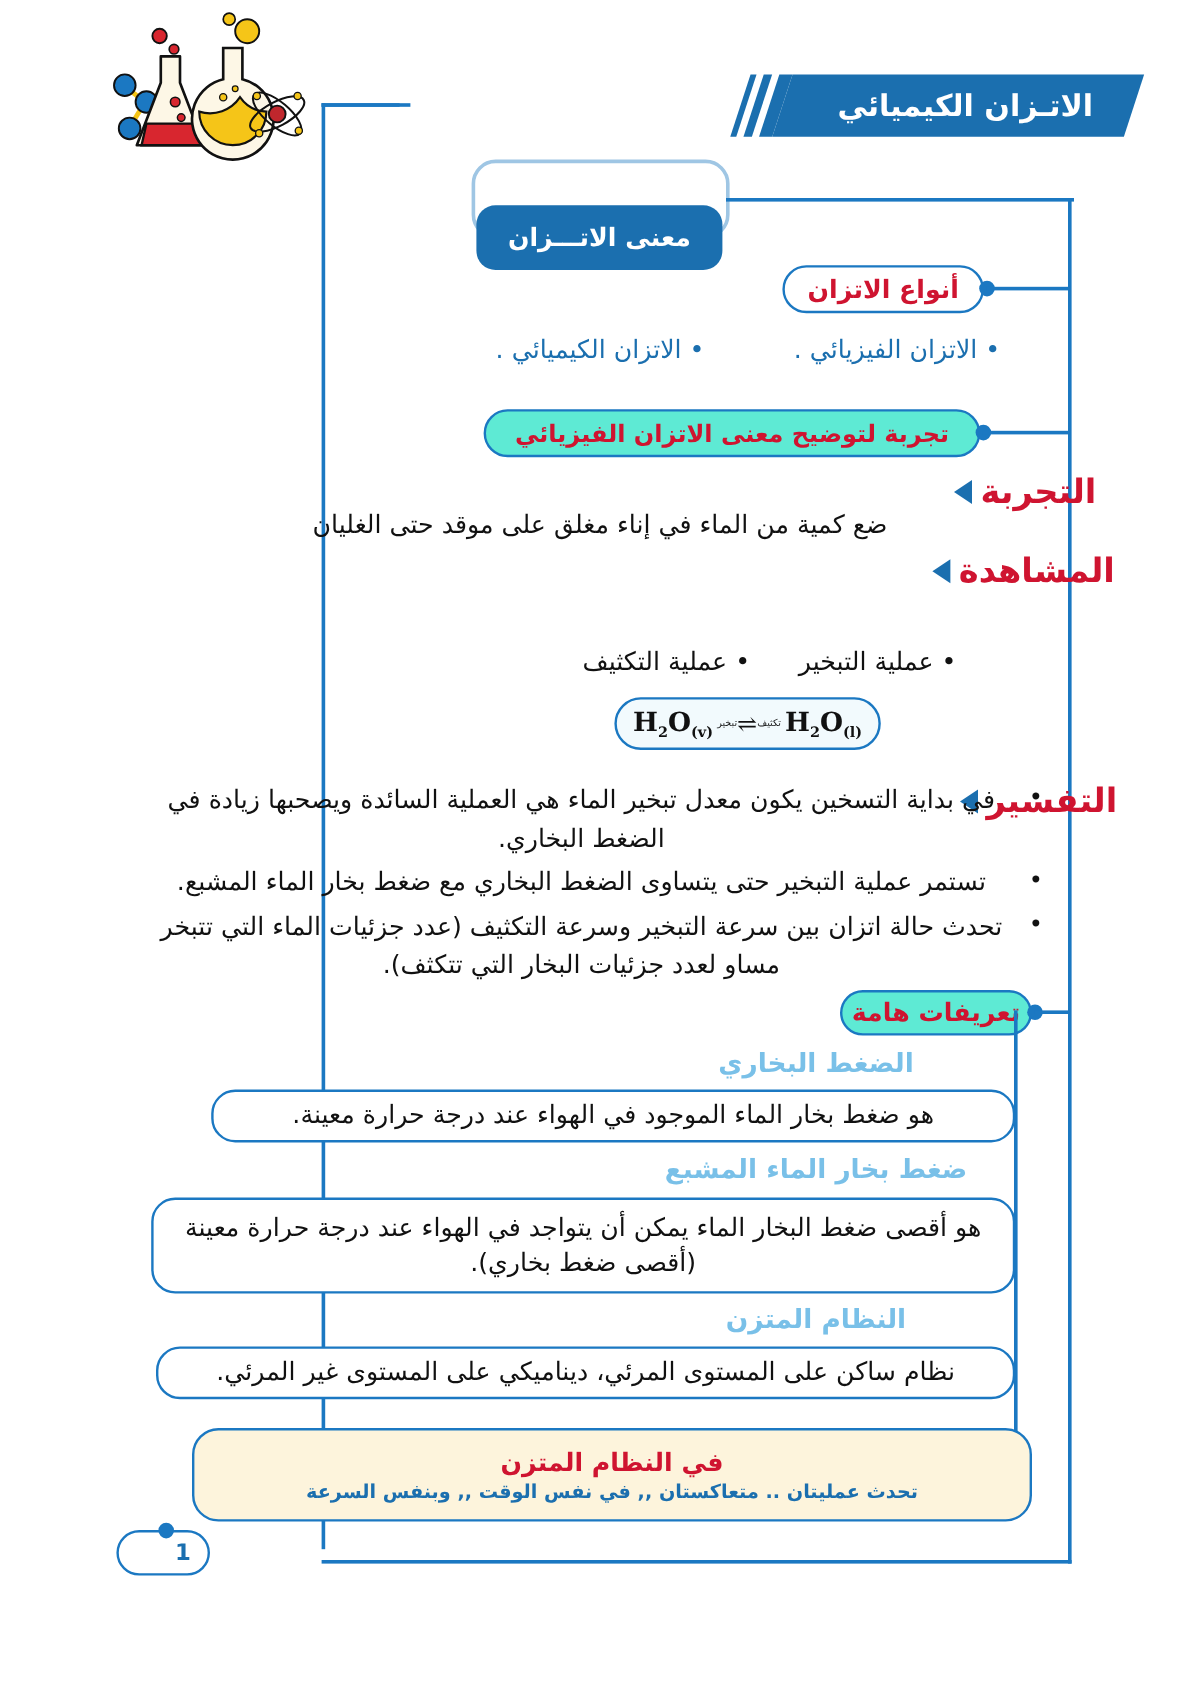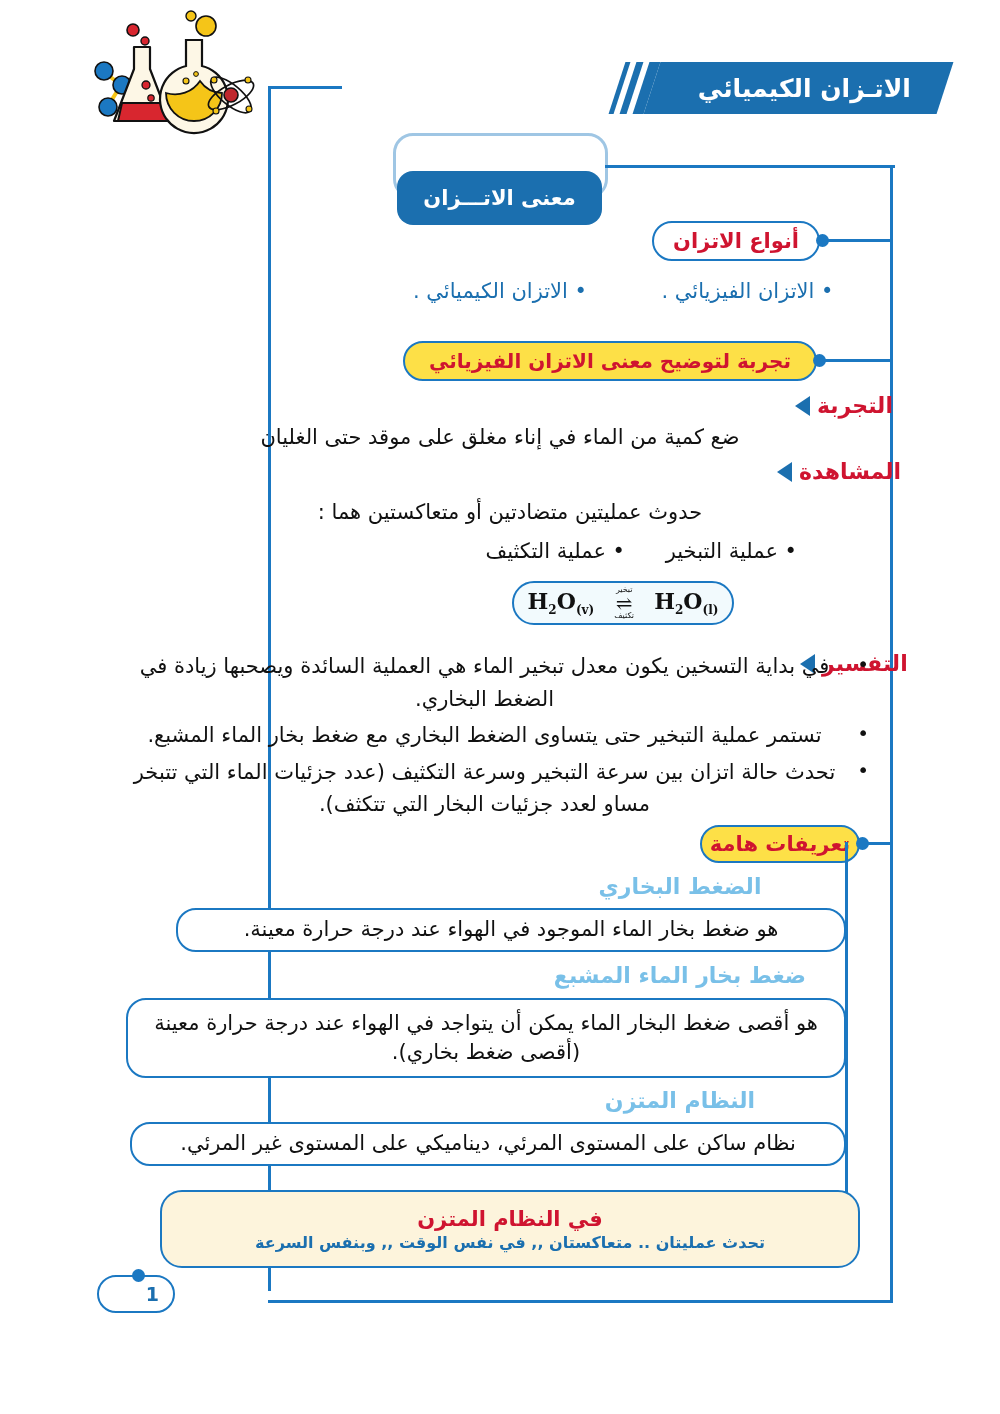--- a/index.html
+++ b/index.html
@@ -46,35 +46,35 @@
     display:flex;align-items:center;justify-content:center;
     font-size:21px;font-weight:bold;box-sizing:border-box;margin-top:32px;
   }
 
   
   .pill{
     border:2.5px solid #1b78c2;border-radius:22px;
     display:flex;align-items:center;justify-content:center;
     font-weight:bold;box-sizing:border-box;
   }
-  .pill.cream{background:#fde047;}
+  .pill.cream{background:#5eead4;}
   .pill.white{background:#ffffff;}
   .pill .t{color:#cf1430;}
 
   
   .seclabel{
     position:absolute;display:flex;align-items:center;gap:7px;
     direction:ltr;
   }
   .seclabel .tri{
     width:0;height:0;border-top:10px solid transparent;
     border-bottom:10px solid transparent;border-right:15px solid #1b6faf;
   }
   .seclabel .txt{
-    color:#cf1430;font-size:22px;font-weight:bold;direction:rtl;
+    color:#cf1430;font-size:28px;font-weight:bold;direction:rtl;
   }
 
   
   .body-text{position:absolute;font-size:21px;line-height:1.45;color:#111;}
   .blue-text{color:#1b6faf;}
   .bullets{position:absolute;font-size:21px;line-height:1.55;color:#111;}
   .bullets ul{margin:0;padding:0 26px 0 0;list-style:none;}
   .bullets li{position:relative;margin:0 0 4px 0;}
   .bullets li:before{content:"•";position:absolute;right:-20px;top:-1px;font-size:20px;}
 
@@ -95,21 +95,21 @@
   .eqbox{
     position:absolute;left:512px;top:581px;width:222px;height:44px;
     border:2px solid #1b78c2;border-radius:22px;background:#f2fafd;
     box-sizing:border-box;direction:ltr;
     display:flex;align-items:center;justify-content:center;gap:4px;
     font-family:"DejaVu Serif","Liberation Serif",serif;
   }
   .eqterm{font-size:22px;font-weight:bold;color:#111;white-space:nowrap;}
   .eqterm sub{font-size:12px;}
   .arrows{position:relative;width:52px;height:34px;display:flex;
-          flex-direction:column;align-items:center;justify-content:center;}
+          flex-direction:row;align-items:center;justify-content:center;}
   .arrows .lab{font-size:8px;color:#111;line-height:1;direction:rtl;
                font-family:"DejaVu Sans",sans-serif;}
   .arrows .glyph{font-size:20px;line-height:.9;color:#111;}
 
   
   .summary{
     position:absolute;left:160px;top:1190px;width:700px;height:78px;
     background:#fdf4dc;border:2.5px solid #1b78c2;border-radius:22px;
     box-sizing:border-box;display:flex;flex-direction:column;
     align-items:center;justify-content:center;gap:2px;
@@ -213,21 +213,20 @@
   <div class="seclabel" style="left:795px;top:393px;">
     <div class="tri"></div>
     <div class="txt">التجربة</div>
   </div>
   <div class="body-text" style="left:200px;top:422px;width:600px;text-align:center;">ضع كمية من الماء في إناء مغلق على موقد حتى الغليان</div>
 
   <div class="seclabel" style="left:777px;top:459px;">
     <div class="tri"></div>
     <div class="txt">المشاهدة</div>
   </div>
-  <div class="body-text" style="left:220px;top:497px;width:580px;text-align:center;">حدوث عمليتين متضادتين أو متعاكستين هما :</div>
   <div class="body-text" style="left:612px;top:536px;width:185px;text-align:right;">
     <span>•&nbsp;<span>عملية التبخير</span></span>
   </div>
   <div class="body-text" style="left:440px;top:536px;width:185px;text-align:right;">
     <span>•&nbsp;<span>عملية التكثيف</span></span>
   </div>
 
   <div class="eqbox">
     <span class="eqterm">
       <span>H</span><sub>2</sub><span>O</span><sub>(v)</sub>

